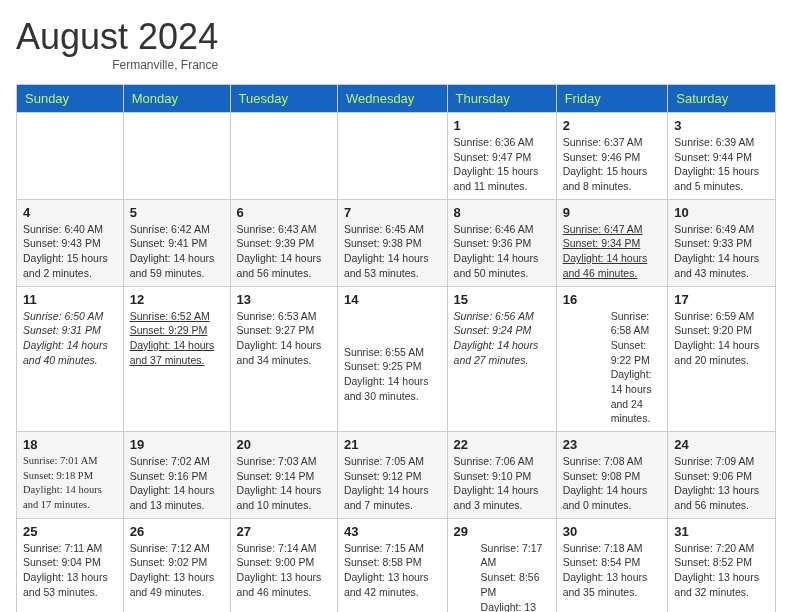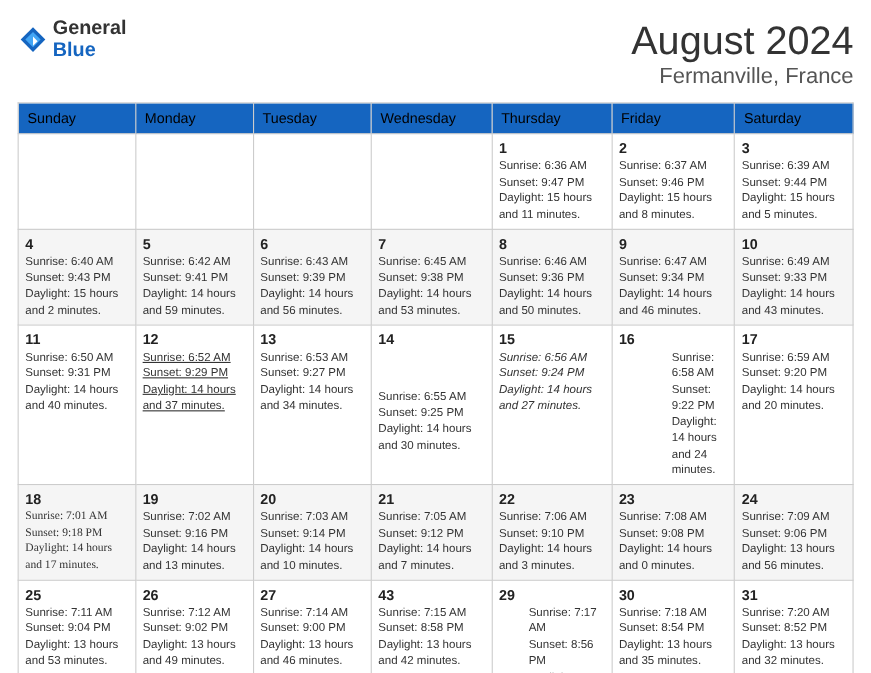--- a/index.html
+++ b/index.html
@@ -34,31 +34,31 @@
     }
     .title-block {
       text-align: right;
     }
     .month-year {
       font-size: 36px;
       color: #333;
       font-weight: normal;
     }
     .location {
-      font-size: 20px;
+      font-size: 12px;
       color: #555;
     }
     .calendar {
       width: 100%;
       border-collapse: collapse;
       font-size: 11px;
     }
     .calendar th {
       background-color: #1565c0;
-      color: #000000;
+      color: #bef264;
       text-align: left;
       padding: 6px 8px;
       font-size: 13px;
       font-weight: normal;
       border: 1px solid #ccc;
     }
     .calendar td {
       border: 1px solid #ccc;
       padding: 5px 6px;
       vertical-align: top;
@@ -86,31 +86,20 @@
       background: #fff;
     }
     .calendar thead tr th {
       background-color: #1565c0;
     }
   </style>
 </head>
 <body>
 
 <div class="header">
-  <div class="logo">
-    <svg class="logo-icon" viewBox="0 0 40 40" xmlns="http://www.w3.org/2000/svg">
-      <polygon points="20,4 36,20 20,36 4,20" fill="#1565c0"></polygon>
-      <polygon points="20,10 30,20 20,30 10,20" fill="#42a5f5"></polygon>
-      <polygon points="20,16 26,22 20,28" fill="#fff"></polygon>
-    </svg>
-    <div>
-      <div class="logo-text"><span class="logo-general">General</span></div>
-      <div class="logo-text"><span class="logo-blue">Blue</span></div>
-    </div>
-  </div>
   <div class="title-block">
     <div class="month-year">August 2024</div>
     <div class="location">Fermanville, France</div>
   </div>
 </div>
 
 <table class="calendar">
   <thead>
     <tr>
     <th>Sunday</th>
@@ -173,35 +162,35 @@
 Daylight: 14 hours and 53 minutes.</div>
         </td>
         <td>
           <div class="day-number">8</div>
           <div class="day-info" style="white-space: pre-line;">Sunrise: 6:46 AM
 Sunset: 9:36 PM
 Daylight: 14 hours and 50 minutes.</div>
         </td>
         <td>
           <div class="day-number">9</div>
-          <div class="day-info" style="white-space: pre-line;">Sunrise: 6:47 AM
+          <div class="day-info" style="white-space: pre-line; text-decoration: underline;">Sunrise: 6:47 AM
 Sunset: 9:34 PM
 Daylight: 14 hours and 46 minutes.</div>
         </td>
         <td>
           <div class="day-number">10</div>
           <div class="day-info" style="white-space: pre-line;">Sunrise: 6:49 AM
 Sunset: 9:33 PM
 Daylight: 14 hours and 43 minutes.</div>
         </td>
       </tr>
       <tr>
         <td>
           <div class="day-number">11</div>
-          <div class="day-info" style="white-space: pre-line;">Sunrise: 6:50 AM
+          <div class="day-info" style="white-space: pre-line; font-style: italic;">Sunrise: 6:50 AM
 Sunset: 9:31 PM
 Daylight: 14 hours and 40 minutes.</div>
         </td>
         <td>
           <div class="day-number">12</div>
           <div class="day-info" style="white-space: pre-line; text-decoration: underline;">Sunrise: 6:52 AM
 Sunset: 9:29 PM
 Daylight: 14 hours and 37 minutes.</div>
         </td>
         <td>

